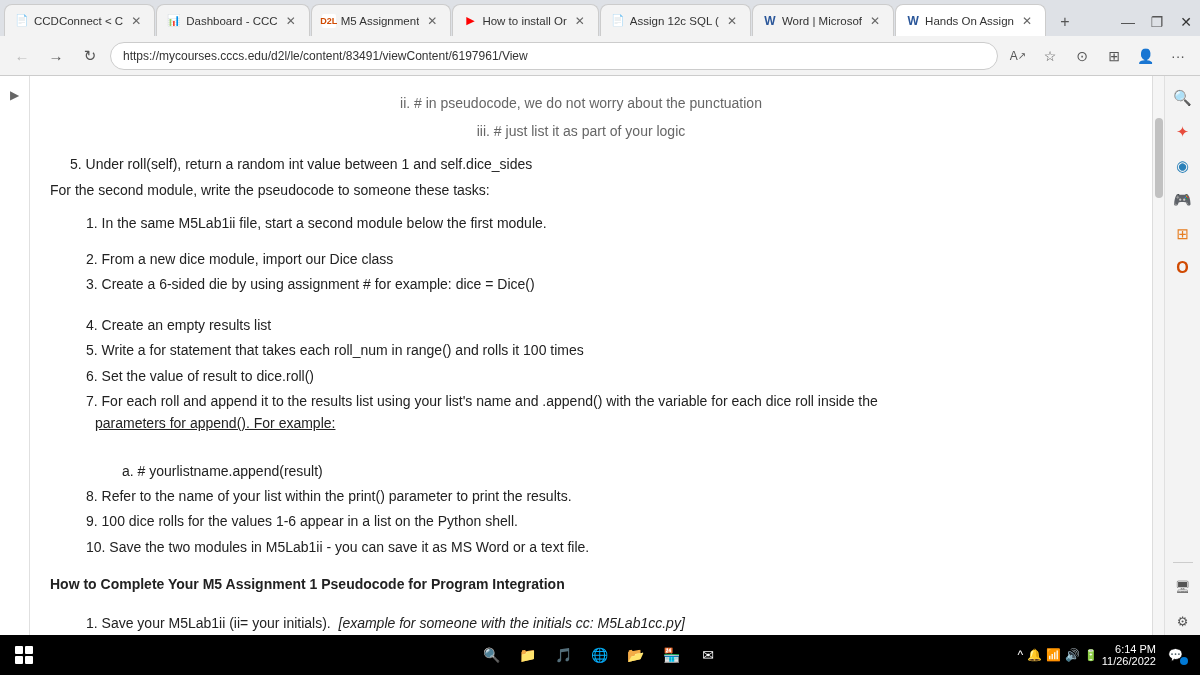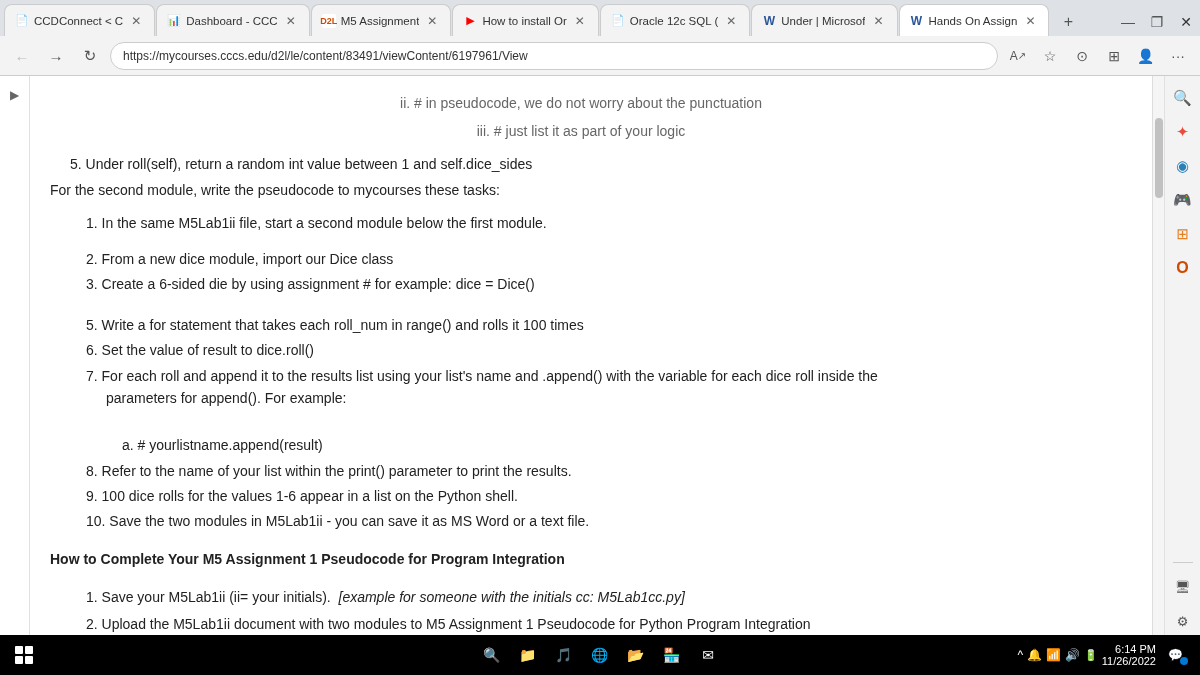--- a/index.html
+++ b/index.html
@@ -83,26 +83,26 @@
       <span class="tab-label">M5 Assignment</span>
       <span class="tab-close">✕</span>
     </div>
     <div class="tab">
       <div class="tab-icon" style="color:red;">▶</div>
       <span class="tab-label">How to install Or</span>
       <span class="tab-close">✕</span>
     </div>
     <div class="tab">
       <div class="tab-icon">📄</div>
-      <span class="tab-label">Oracle 12c SQL (</span>
+      <span class="tab-label">Assign 12c SQL (</span>
       <span class="tab-close">✕</span>
     </div>
     <div class="tab">
       <div class="tab-icon" style="color:#2b579a;font-weight:bold;font-size:12px;">W</div>
-      <span class="tab-label">Under | Microsof</span>
+      <span class="tab-label">Word | Microsof</span>
       <span class="tab-close">✕</span>
     </div>
     <div class="tab active">
       <div class="tab-icon" style="color:#2b579a;font-weight:bold;font-size:12px;">W</div>
       <span class="tab-label">Hands On Assign</span>
       <span class="tab-close">✕</span>
     </div>
     <div class="new-tab-btn">+</div>
     <div style="flex:1"></div>
     <div class="toolbar-icon">—</div>
@@ -136,30 +136,31 @@
         <span>ii. # in pseudocode, we do not worry about the punctuation</span>
       </div>
       <div style="text-align:center; color:#666; margin-bottom:10px;">
         <span>iii. # just list it as part of your logic</span>
       </div>
 
       <div style="margin-left: 20px; margin-bottom:4px;">
         <span>5. Under roll(self), return a random int value between 1 and self.dice_sides</span>
       </div>
 
-      <p>For the second module, write the pseudocode to mycourses these tasks:</p>
+      <p>For the second module, write the pseudocode to someone these tasks:</p>
 
       <div style="margin-left:36px;">
         <div style="margin-bottom:14px;">1. In the same M5Lab1ii file, start a second module below the first module.</div>
         <div style="margin-bottom:3px;">2. From a new dice module, import our Dice class</div>
         <div style="margin-bottom:18px;">3. Create a 6-sided die by using assignment # for example: dice = Dice()</div>
+        <div style="margin-bottom:3px;">4. Create an empty results list</div>
         <div style="margin-bottom:3px;">5. Write a for statement that takes each roll_num in range() and rolls it 100 times</div>
         <div style="margin-bottom:3px;">6. Set the value of result to dice.roll()</div>
         <div style="margin-bottom:3px;">7. For each roll and append it to the results list using your list's name and .append() with the variable for each dice roll inside the
-          <div style="margin-left:20px;">parameters for append(). For example:</div>
+          <div style="margin-left:9px;text-decoration:underline;">parameters for append(). For example:</div>
           <div style="margin-left:36px;margin-top:25px;">a. # yourlistname.append(result)</div>
         </div>
         <div style="margin-bottom:3px;">8. Refer to the name of your list within the print() parameter to print the results.</div>
         <div style="margin-bottom:3px;">9. 100 dice rolls for the values 1-6 appear in a list on the Python shell.</div>
         <div style="margin-bottom:3px;">10. Save the two modules in M5Lab1ii - you can save it as MS Word or a text file.</div>
       </div>
 
       <div style="height:12px;"></div>
       <div class="section-heading">How to Complete Your M5 Assignment 1 Pseudocode for Program Integration</div>
       <div style="height:8px;"></div>

